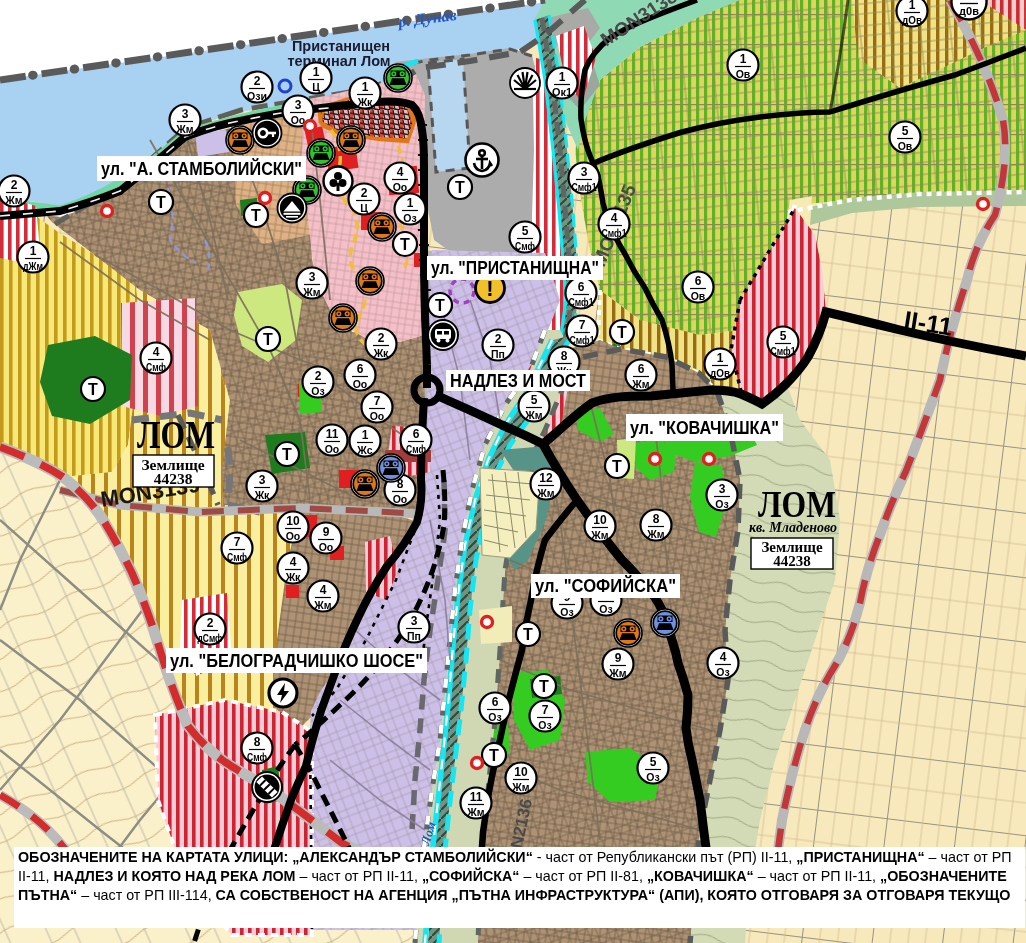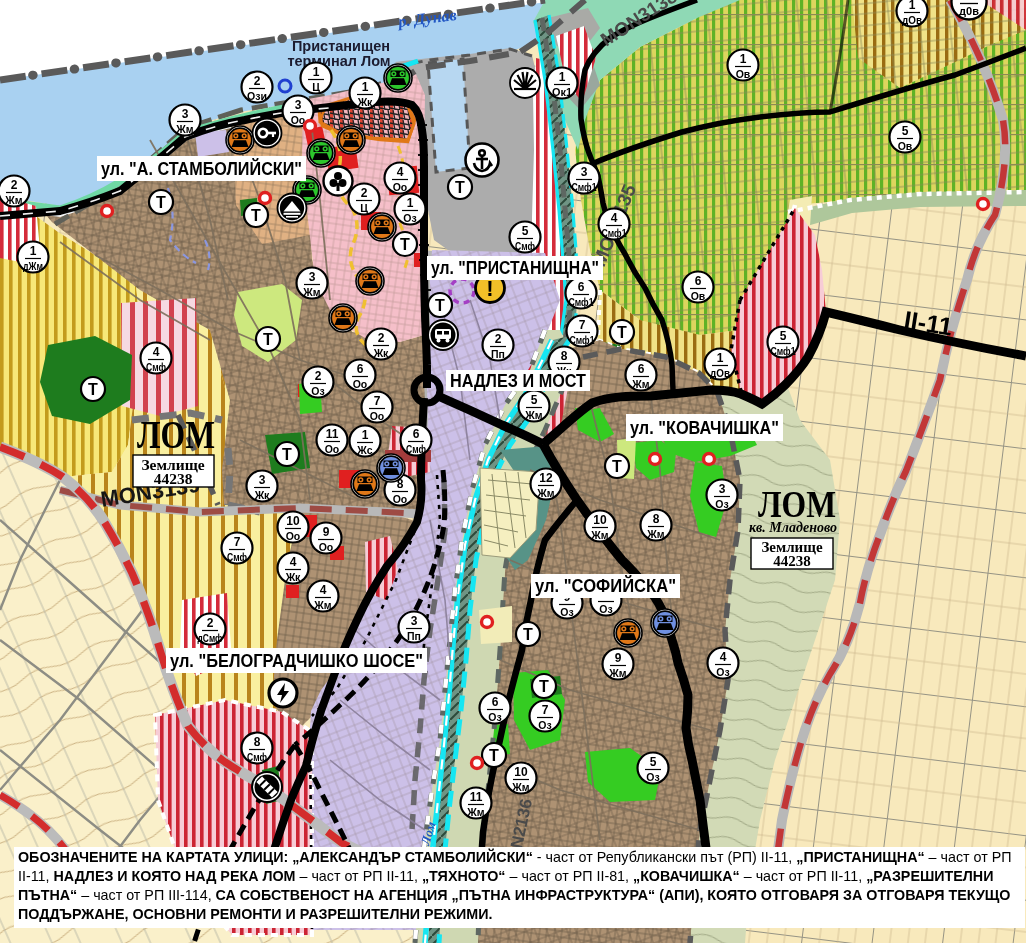--- a/index.html
+++ b/index.html
@@ -1169,17 +1169,16 @@
 
 <g>
         <rect x="166" y="648" width="261" height="25" fill="#ffffff"></rect>
         <text x="296.5" y="666.975" text-anchor="middle" font-size="18.5" font-weight="bold" fill="#000" textLength="253" lengthAdjust="spacingAndGlyphs">ул. "БЕЛОГРАДЧИШКО ШОСЕ"</text>
       </g>
 </svg>
 
 <div id="legend">
       <div>
 <b>ОБОЗНАЧЕНИТЕ НА КАРТАТА УЛИЦИ: „АЛЕКСАНДЪР СТАМБОЛИЙСКИ“</b> - част от Републикански път (РП) II-11, <b>„ПРИСТАНИЩНА“</b> – част от РП<br>
-II-11, <b>НАДЛЕЗ И КОЯТО НАД РЕКА ЛОМ</b> – част от РП II-11, <b>„ТЯХНОТО“</b> – част от РП II-81, <b>„КОВАЧИШКА“</b> – част от РП II-11, <b>„РАЗРЕШИТЕЛНИ</b><br>
+II-11, <b>НАДЛЕЗ И КОЯТО НАД РЕКА ЛОМ</b> – част от РП II-11, <b>„СОФИЙСКА“</b> – част от РП II-81, <b>„КОВАЧИШКА“</b> – част от РП II-11, <b>„ОБОЗНАЧЕНИТЕ</b><br>
 <b>ПЪТНА“</b> – част от РП III-114, <b>СА СОБСТВЕНОСТ НА АГЕНЦИЯ „ПЪТНА ИНФРАСТРУКТУРА“ (АПИ), КОЯТО ОТГОВАРЯ ЗА ОТГОВАРЯ ТЕКУЩО</b><br>
-<b>ПОДДЪРЖАНЕ, ОСНОВНИ РЕМОНТИ И РАЗРЕШИТЕЛНИ РЕЖИМИ.</b>
 </div>
     </div>
 </div>
 </body></html>

